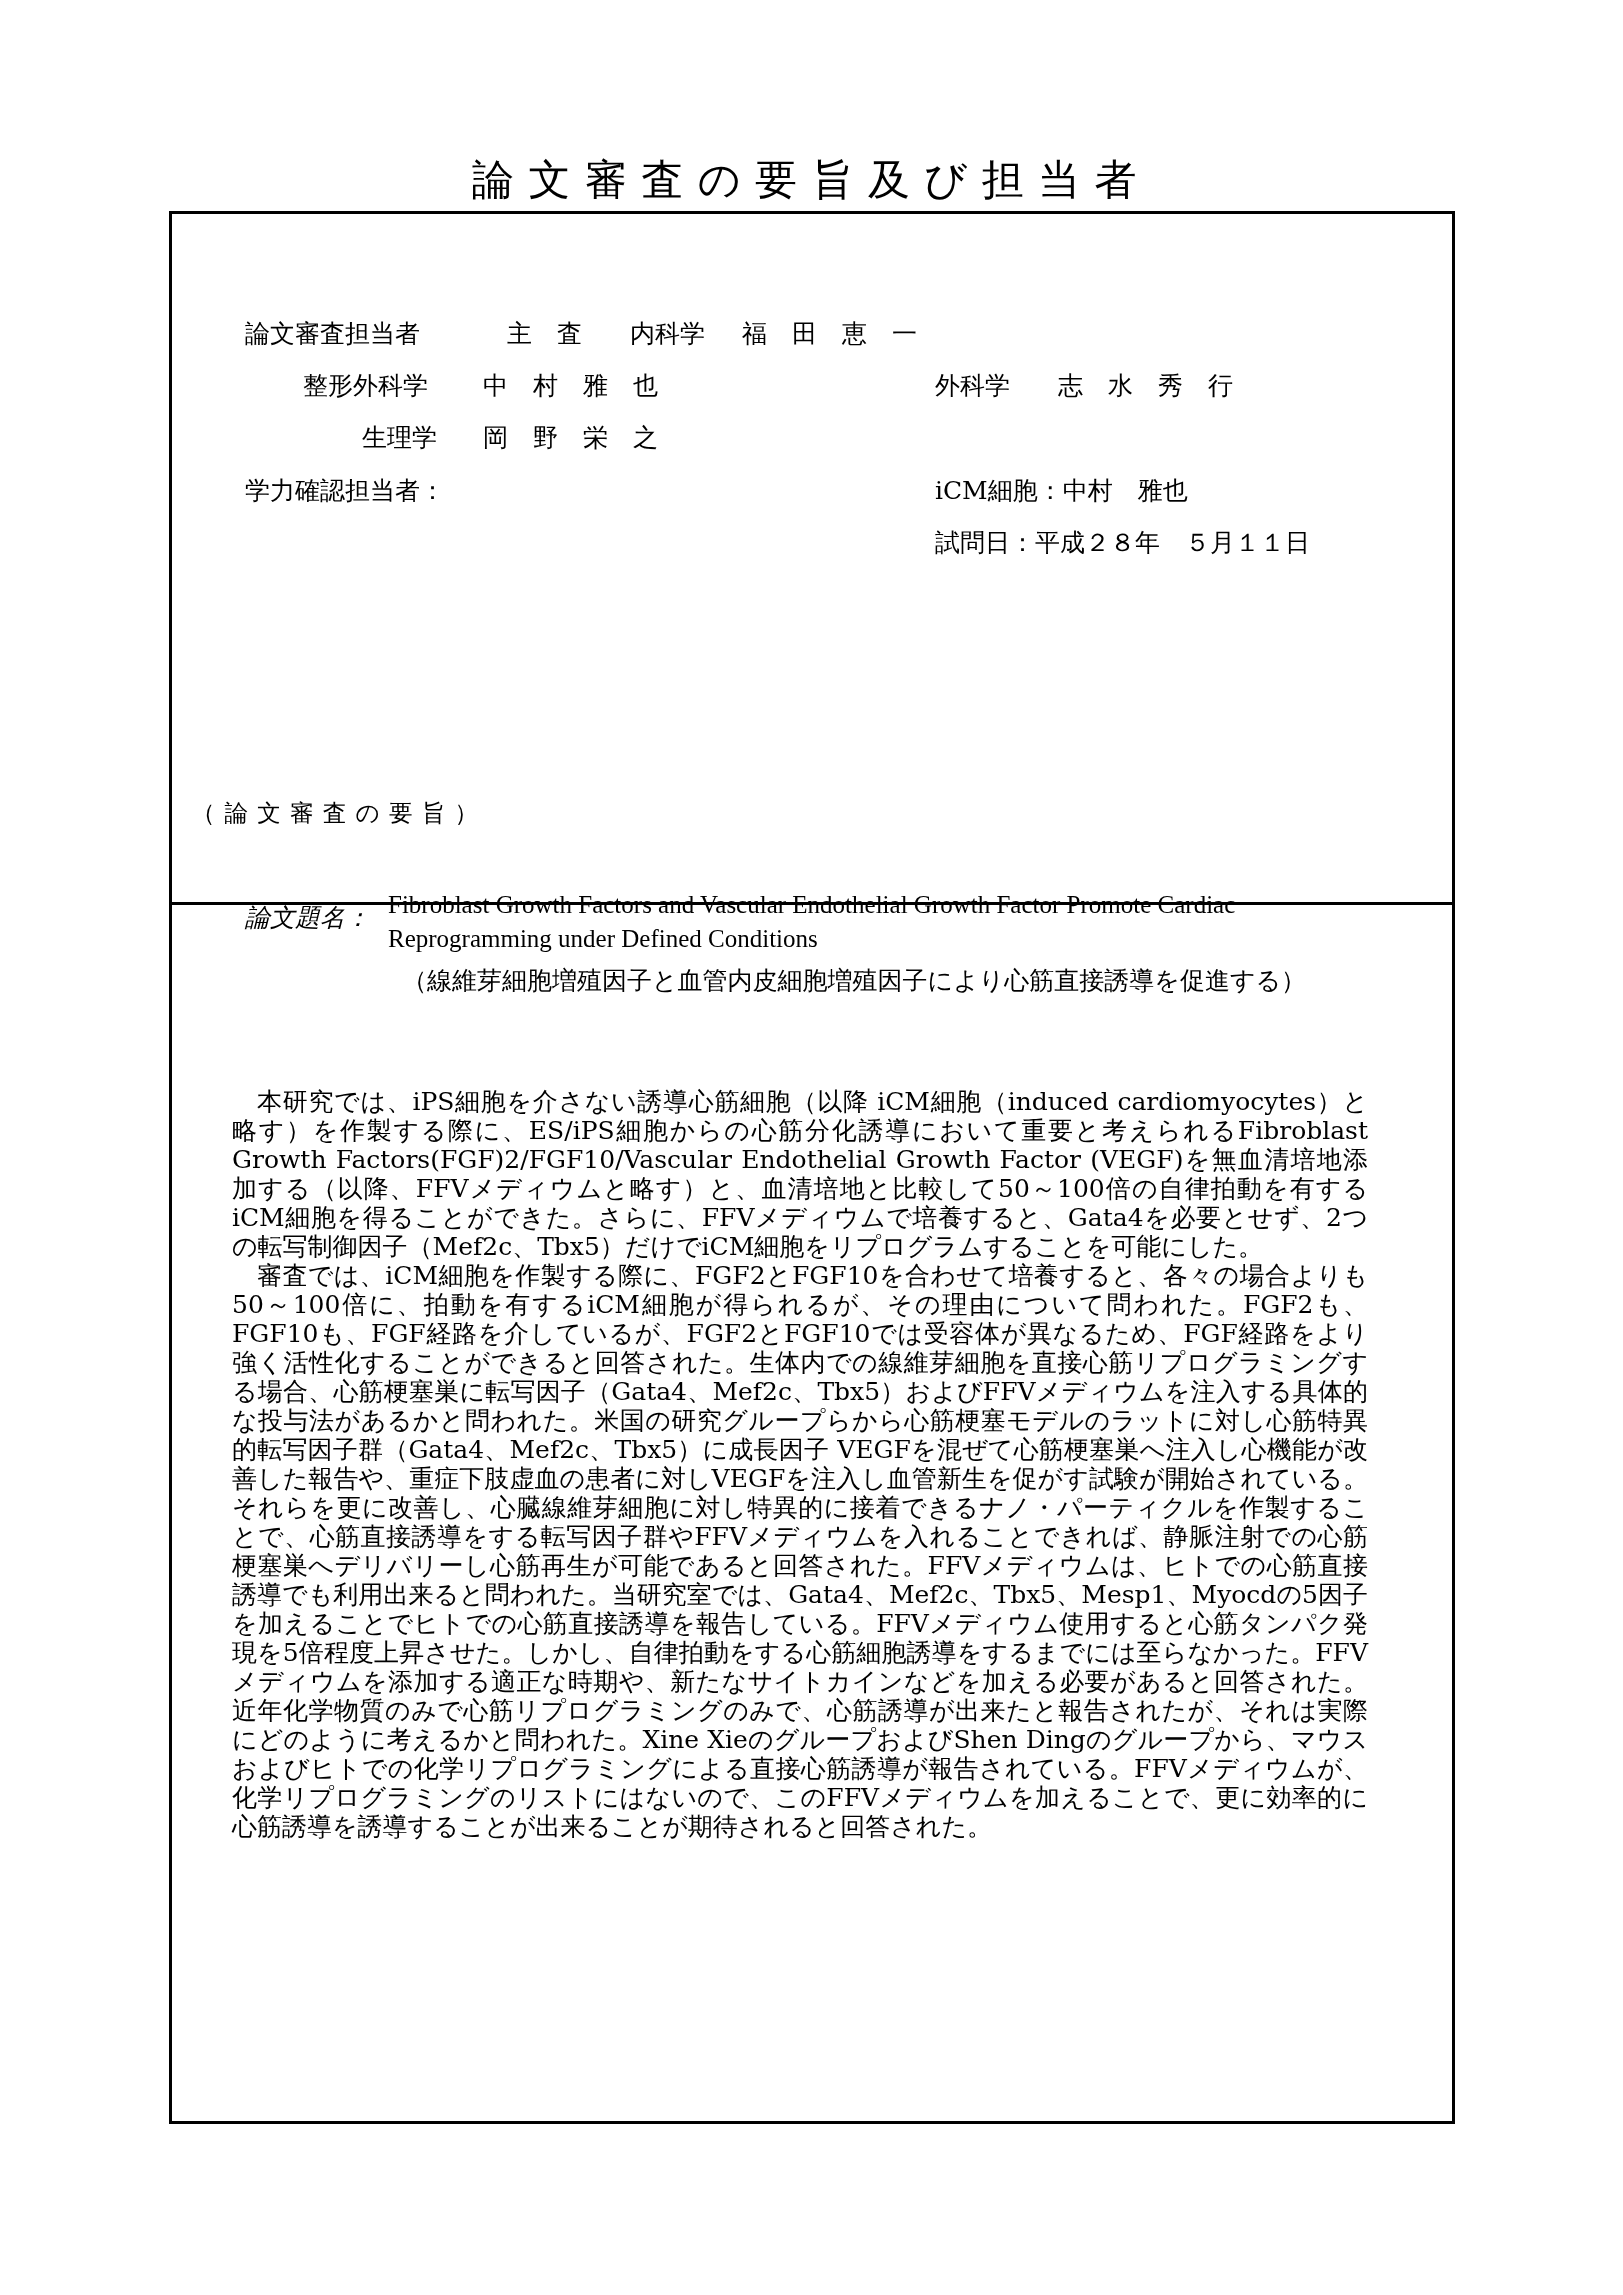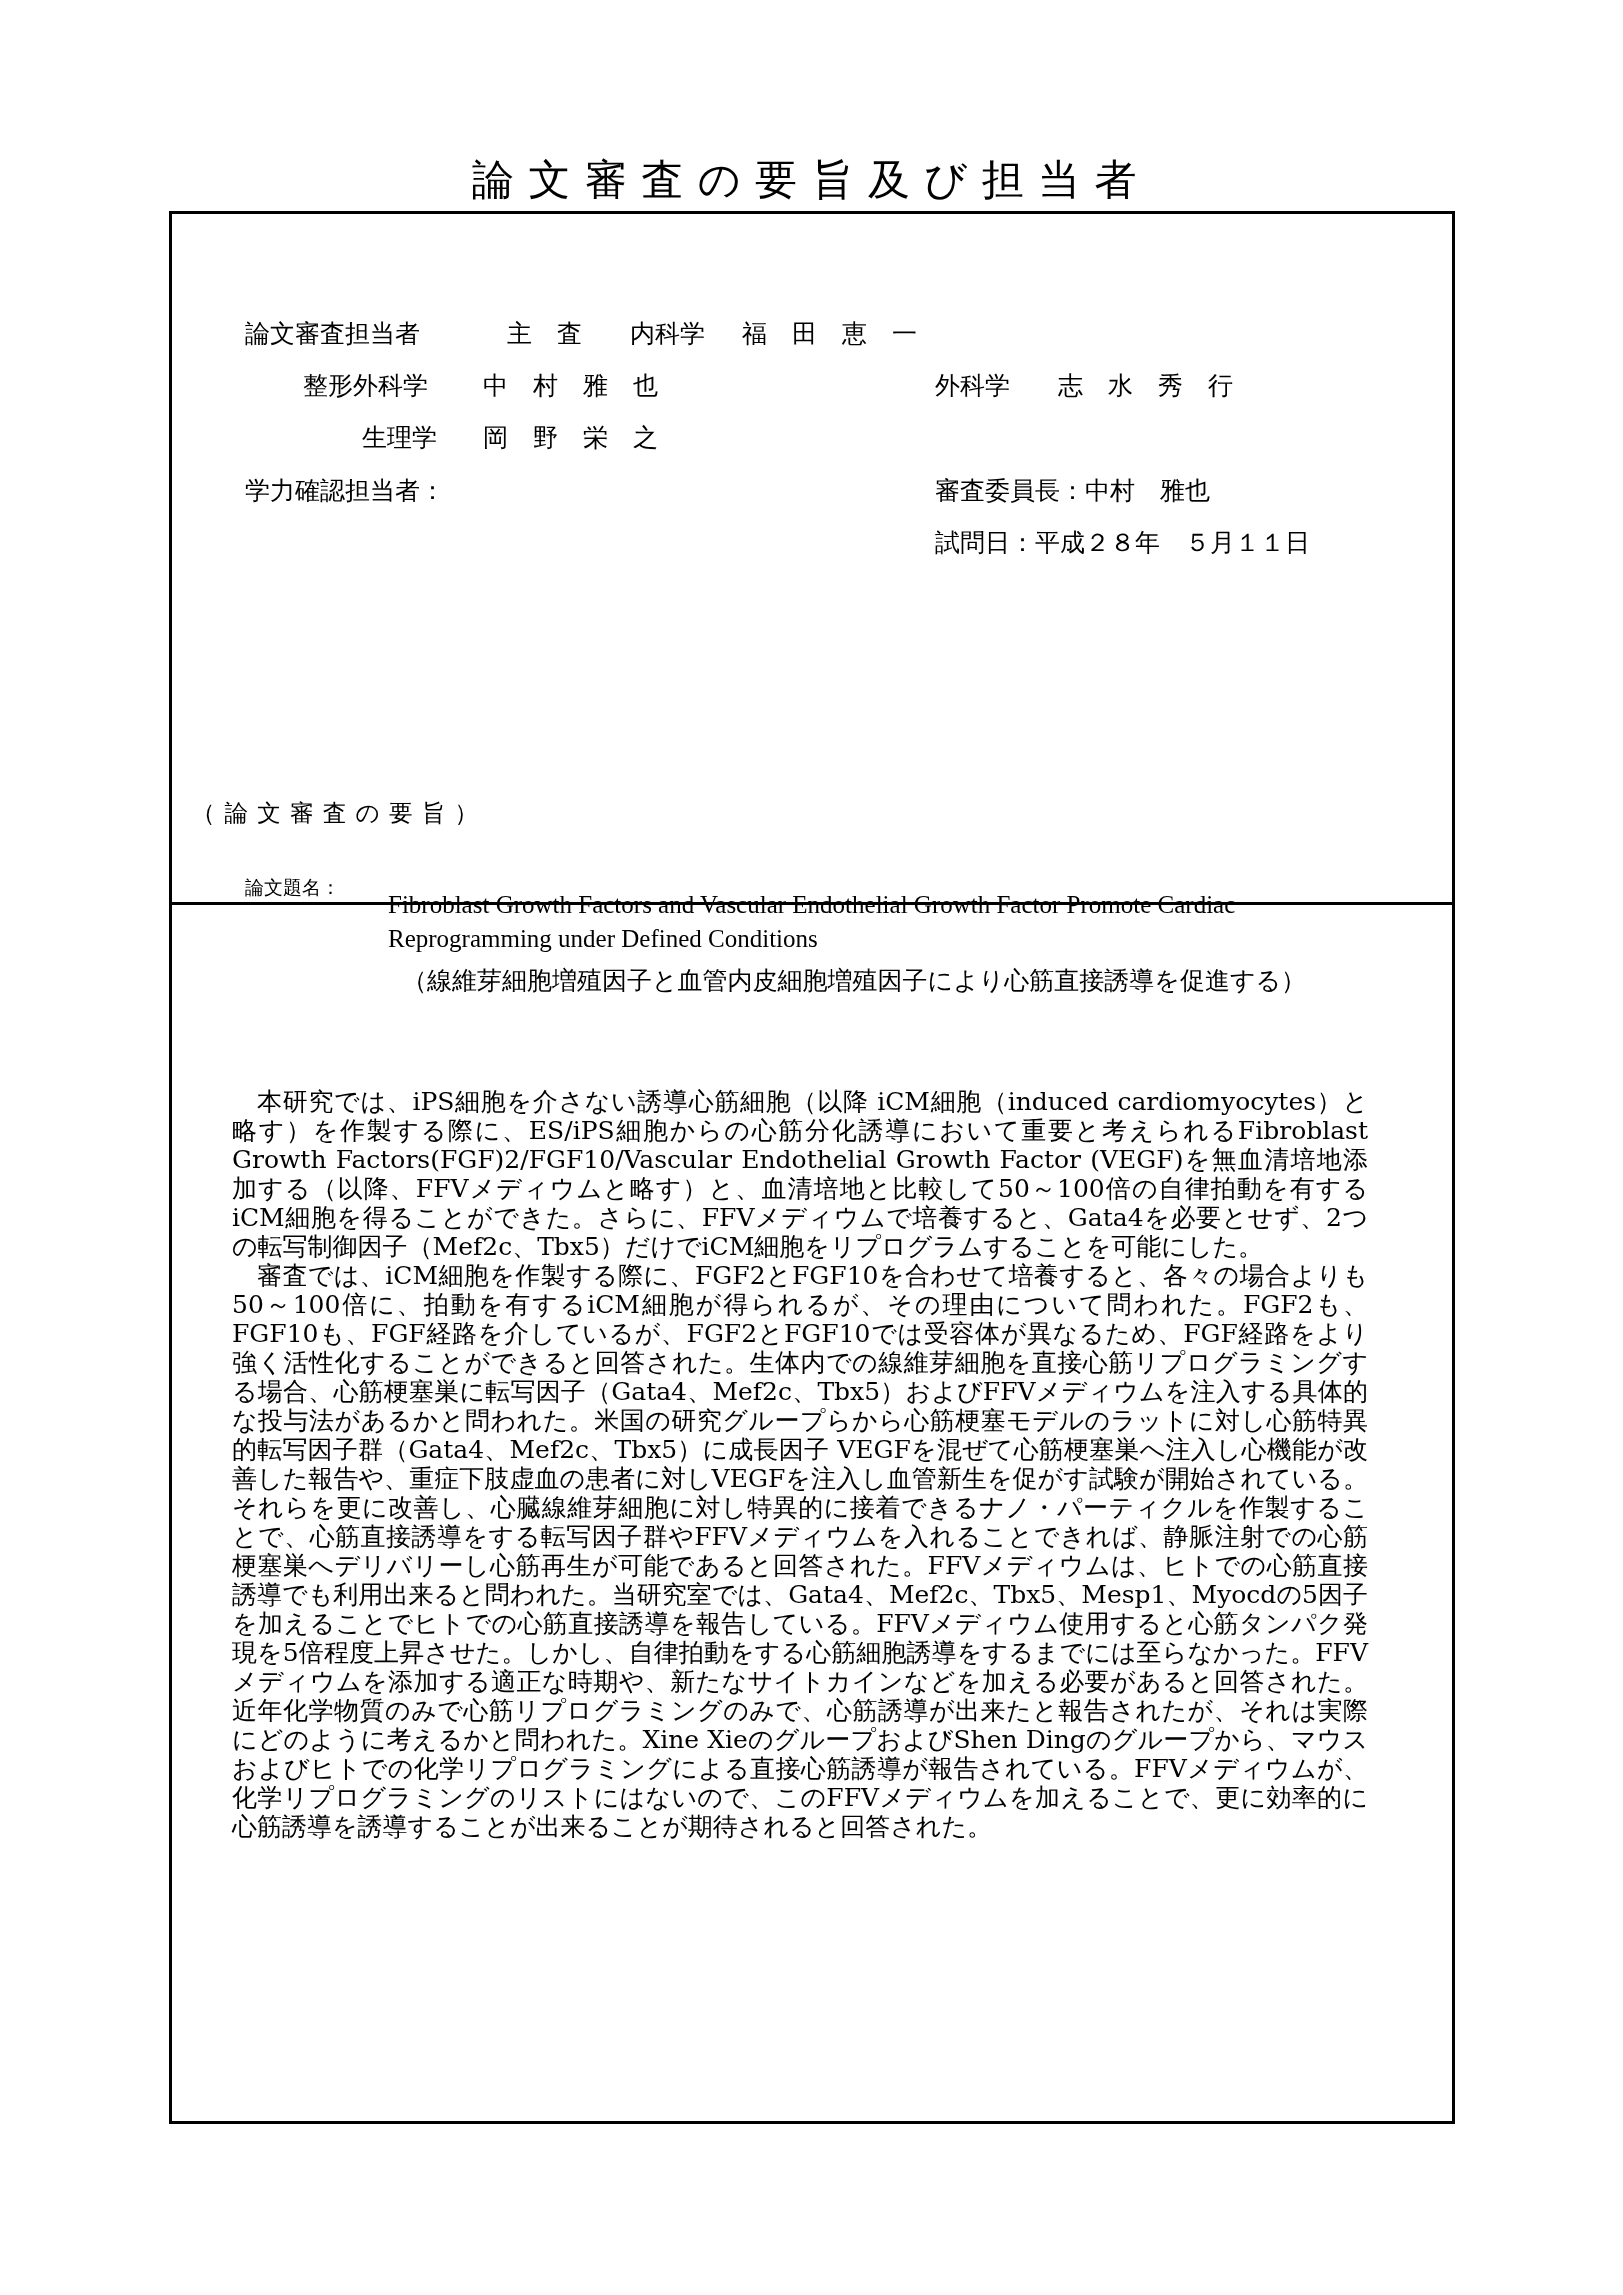--- a/index.html
+++ b/index.html
@@ -30,21 +30,21 @@
   .examiners {
     position: absolute; left: 0; top: 79px; width: 100%; height: 612px;
     border-bottom: 3.3px solid #000; box-sizing: border-box; font-size: 25px;
   }
   .ex-line { position: absolute; white-space: pre; }
   .summary { position: absolute; left: 0; top: 559px; width: 100%; }
   .section-heading {
     position: absolute; left: 19.6px; top: 23.6px; font-size: 23.6px; font-weight: normal;
     letter-spacing: 9.2px; font-family: "DejaVu Sans", sans-serif;
   }
-  .thesis-label { position: absolute; left: 73px; top: 102px; font-size: 19px; }
+  .thesis-label { position: absolute; left: 73px; top: 128px; font-size: 25px; font-style: italic; }
   .thesis-en { position: absolute; left: 216px; top: 115px; font-size: 25px; line-height: 34px; width: 981px; font-family: "Liberation Serif", serif; }
   .thesis-ja { position: absolute; left: 230px; top: 190px; font-size: 25px; line-height: 35px; width: 955px; }
   .body-text {
     position: absolute; left: 60px; top: 314px; width: 1136px;
     font-size: 25px; line-height: 29px; text-align: justify;
   }
   .body-text p { margin: 0; text-indent: 1em; }
 </style>
 </head>
 <body>
@@ -61,21 +61,21 @@
 
     <span class="ex-line" style="left:131px; top:76px;">整形外科学</span>
     <span class="ex-line" style="left:311px; top:76px;">中　村　雅　也</span>
     <span class="ex-line" style="left:763px; top:76px;">外科学</span>
     <span class="ex-line" style="left:886px; top:76px;">志　水　秀　行</span>
 
     <span class="ex-line" style="left:190px; top:128px;">生理学</span>
     <span class="ex-line" style="left:311px; top:128px;">岡　野　栄　之</span>
 
     <span class="ex-line" style="left:73px; top:181px;">学力確認担当者：</span>
-    <span class="ex-line" style="left:763px; top:181px;">審査委員長：中村　雅也</span>
+    <span class="ex-line" style="left:763px; top:181px;">iCM細胞：中村　雅也</span>
     <span class="ex-line" style="left:763px; top:233px;">試問日：平成２８年　５月１１日</span>
   </div>
 
   <div class="summary">
     <div class="section-heading">（論文審査の要旨）</div>
     <div class="thesis-label">論文題名：</div>
     <div class="thesis-en">Fibroblast Growth Factors and Vascular Endothelial Growth Factor Promote Cardiac Reprogramming under Defined Conditions</div>
     <div class="thesis-ja">（線維芽細胞増殖因子と血管内皮細胞増殖因子により心筋直接誘導を促進する）</div>
     <div class="body-text">
       <p>本研究では、iPS細胞を介さない誘導心筋細胞（以降 iCM細胞（induced cardiomyocytes）と略す）を作製する際に、ES/iPS細胞からの心筋分化誘導において重要と考えられるFibroblast Growth Factors(FGF)2/FGF10/Vascular Endothelial Growth Factor (VEGF)を無血清培地添加する（以降、FFVメディウムと略す）と、血清培地と比較して50～100倍の自律拍動を有するiCM細胞を得ることができた。さらに、FFVメディウムで培養すると、Gata4を必要とせず、2つの転写制御因子（Mef2c、Tbx5）だけでiCM細胞をリプログラムすることを可能にした。</p>

